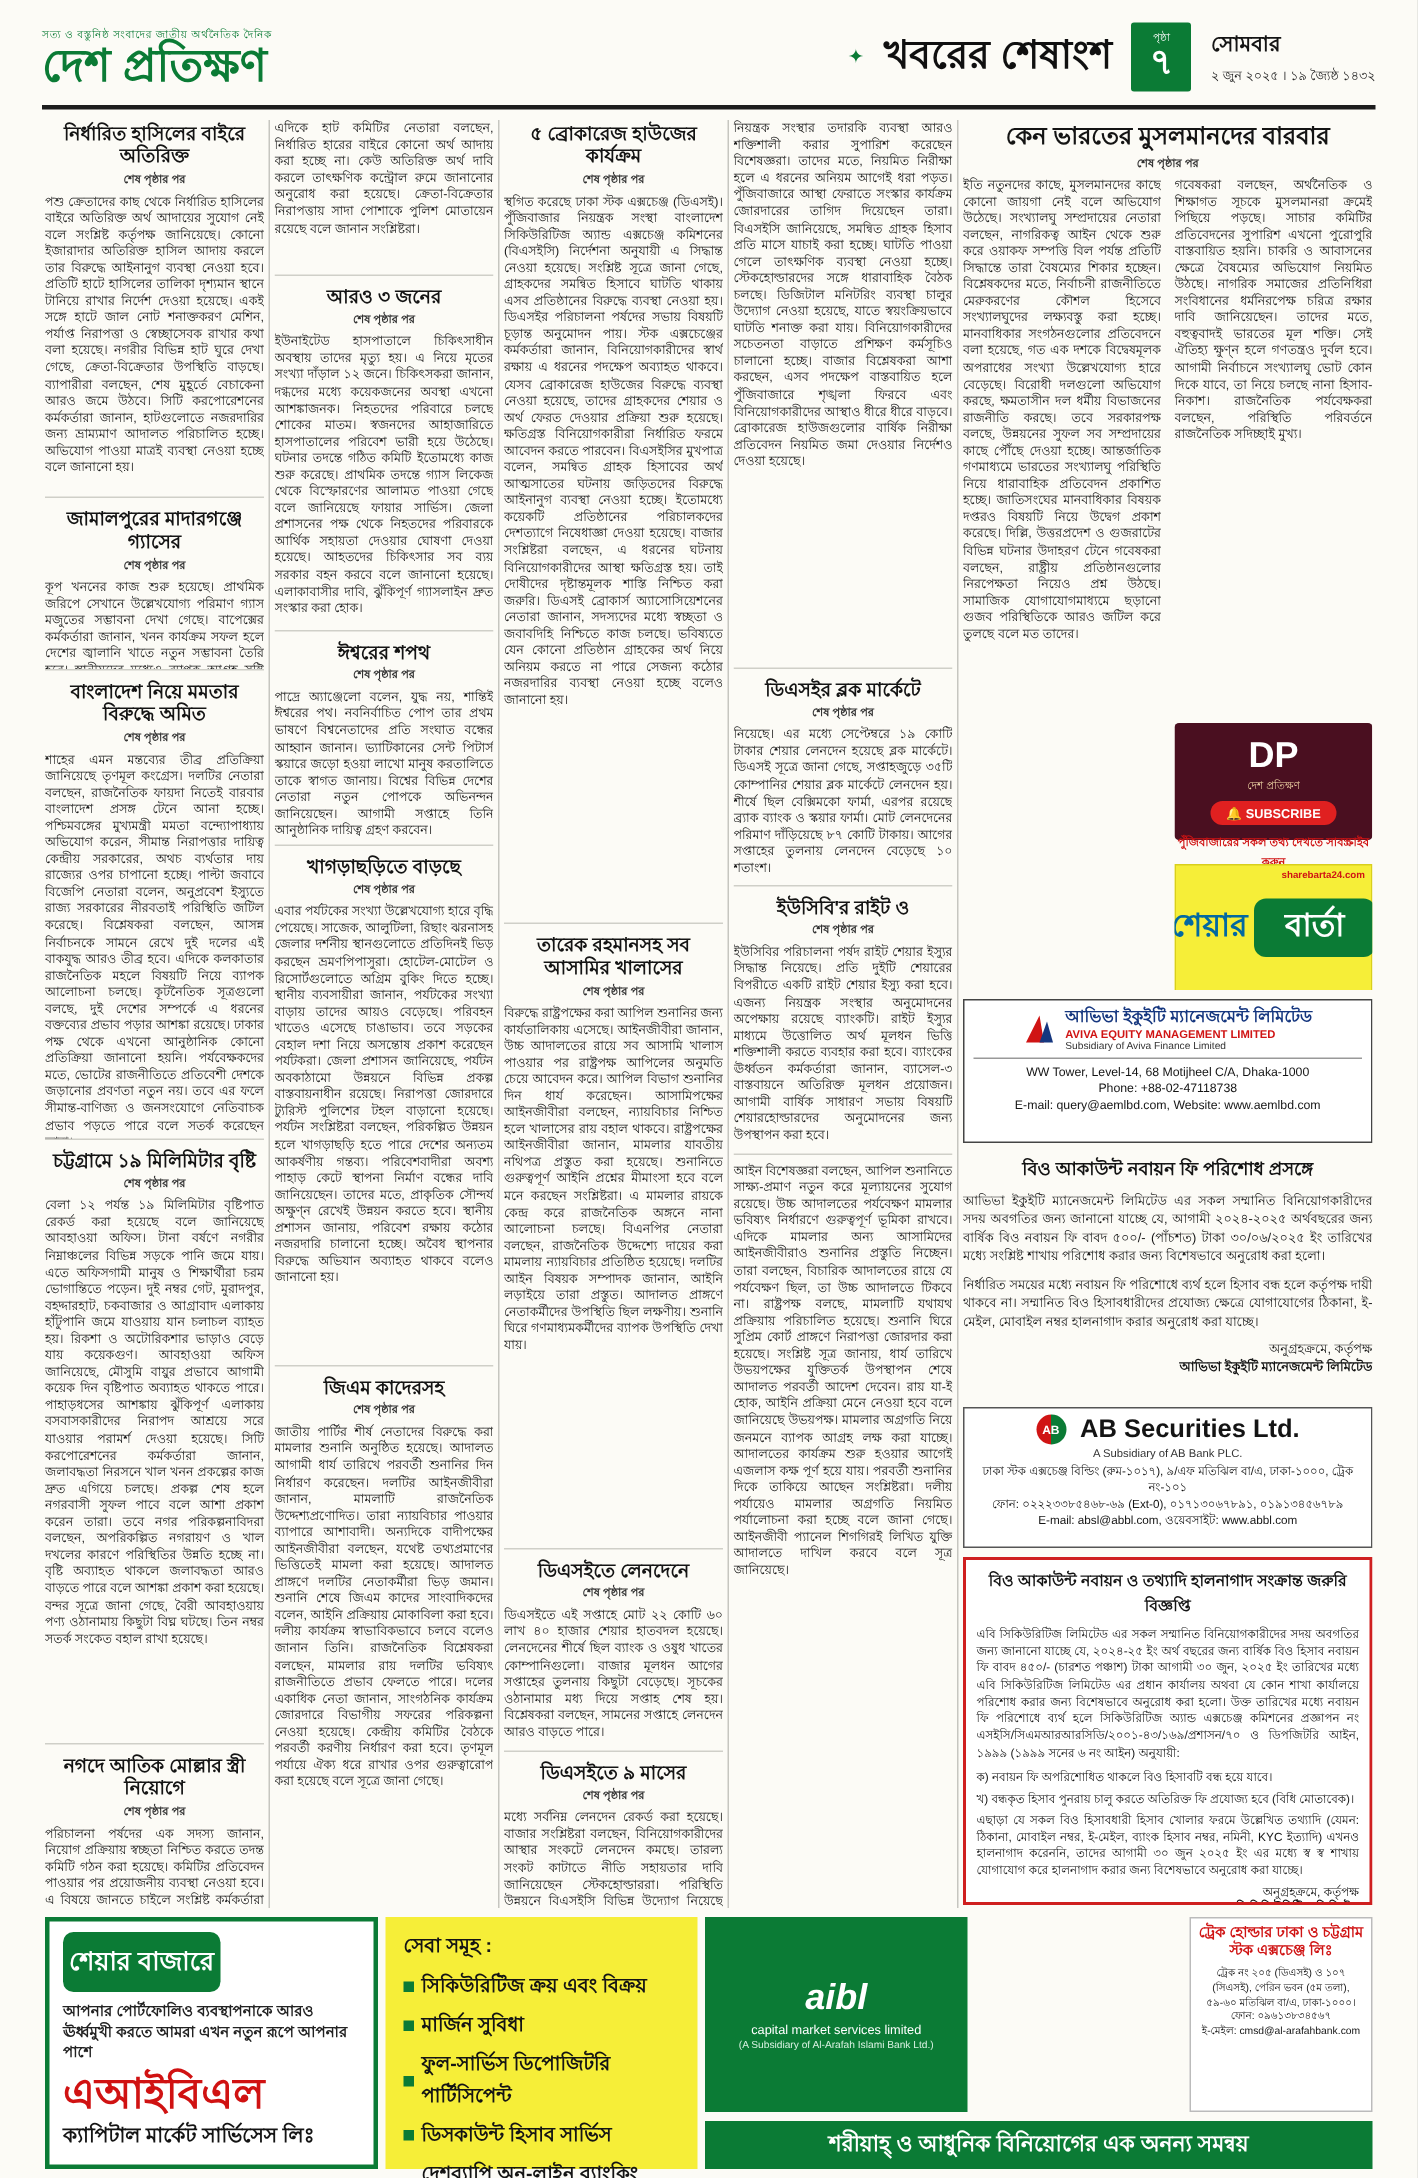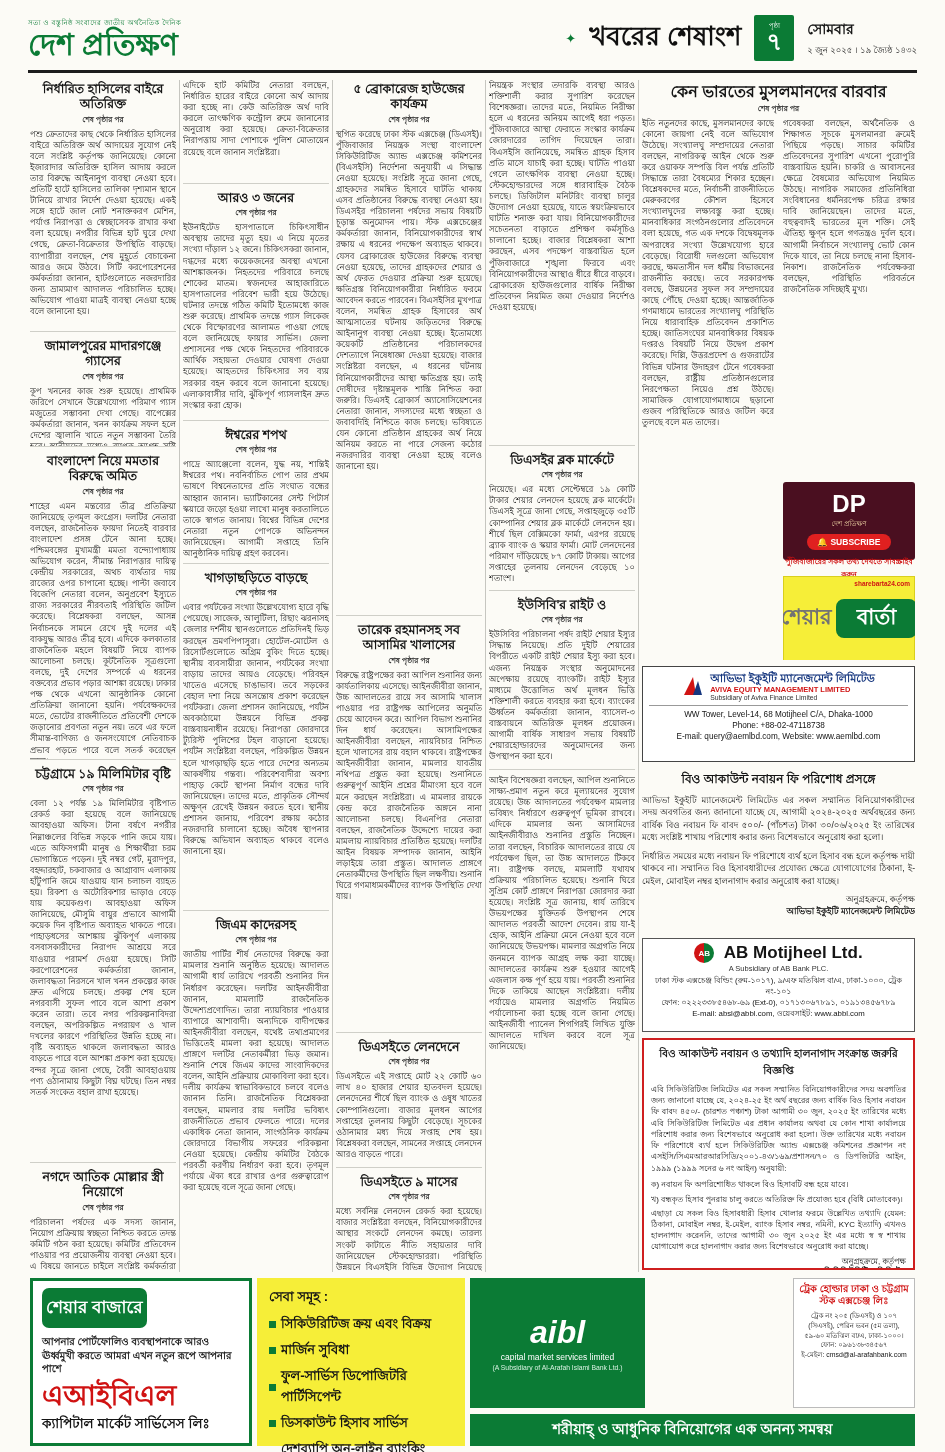--- a/index.html
+++ b/index.html
@@ -41,21 +41,21 @@
   .dp-logo{color:#fff;font-size:24px;font-weight:bold;line-height:1;}
   .dp-sub{color:#f3d9a8;font-size:7px;margin:2px 0 4px;}
   .dp-btn{background:#e02020;color:#fff;font-size:8.5px;font-weight:bold;padding:3px 10px;
           border-radius:9px;cursor:pointer;}
   .dp-strip{color:#d01414;font-size:7.6px;font-weight:bold;text-align:center;height:16px;
             display:flex;align-items:center;justify-content:center;}
   
   .sb-ad{background:#f6ee38;height:84px;border:1px solid #d9cf1d;position:relative;
          display:flex;align-items:center;justify-content:center;gap:4px;}
   .sb-site{position:absolute;top:3px;right:4px;font-size:6.5px;color:#d01414;font-weight:bold;}
-  .sb-word1{color:#737373;font-size:21px;font-weight:bold;}
+  .sb-word1{color:#0369a1;font-size:21px;font-weight:bold;}
   .sb-word2{background:#0b7b35;color:#fff;font-size:21px;font-weight:bold;padding:2px 21px;border-radius:8px;}
   
   .aviva{border:1px solid #444;margin-top:6px;height:96px;padding:5px 6px;box-sizing:border-box;
          text-align:center;background:#fff;}
   .av-row{display:flex;align-items:center;justify-content:center;gap:6px;}
   .av-names{text-align:left;}
   .av-bn{color:#16377f;font-size:11px;font-weight:bold;line-height:1.15;}
   .av-en{color:#d01414;font-size:7.5px;font-weight:bold;}
   .av-sub{font-size:6.8px;color:#333;}
   .av-line{border-top:1px solid #999;margin:4px 0 3px;}
@@ -93,21 +93,21 @@
   .ga-brand{color:#d01212;font-size:28px;font-weight:bold;line-height:1;}
   .ga-brand2{font-size:13.5px;font-weight:bold;margin-top:3px;}
   .b-svc{position:absolute;left:227px;top:0;width:208px;height:168px;background:#f6ee38;
          box-sizing:border-box;padding:9px 12px;}
   .svc-h{font-size:13px;font-weight:bold;margin-bottom:6px;}
   .svc-item{font-size:13px;font-weight:bold;margin:5px 0;display:flex;align-items:center;gap:5px;}
   .bullet{width:7px;height:7px;background:#0b7b35;display:inline-block;flex:0 0 auto;}
   .b-aibl{position:absolute;left:440px;top:0;width:175px;height:130px;background:#0b7b35;color:#fff;
           display:flex;flex-direction:column;align-items:center;justify-content:center;text-align:center;
           box-sizing:border-box;padding:4px;}
-  .aibl-logo{font-size:32px;font-weight:bold;font-style:italic;line-height:1;}
+  .aibl-logo{font-size:24px;font-weight:bold;font-style:italic;line-height:1;}
   .aibl-l1{font-size:8.5px;margin-top:4px;}
   .aibl-l2{font-size:6.8px;margin-top:2px;color:#d9f2e2;}
   .b-br{position:absolute;left:620px;top:0;width:138px;height:130px;border:1.5px solid #0b7b35;
         box-sizing:border-box;background:#fff;padding:4px 5px;}
   .br-h{color:#0b7b35;font-size:8.8px;font-weight:bold;text-align:center;margin-bottom:3px;}
   .br-item{font-size:7.4px;border-bottom:1px solid #cfe6d6;padding:2px 1px;}
   .b-trek{position:absolute;left:763px;top:0;width:122px;height:130px;border:1px solid #bbb;
           box-sizing:border-box;background:#fff;padding:4px;text-align:center;}
   .trek-t{color:#d01414;font-size:9.8px;font-weight:bold;line-height:1.25;margin-bottom:4px;}
   .trek-a{font-size:6.9px;line-height:1.4;}
@@ -286,21 +286,21 @@
       <p>নির্ধারিত সময়ের মধ্যে নবায়ন ফি পরিশোধে ব্যর্থ হলে হিসাব বন্ধ হলে কর্তৃপক্ষ দায়ী থাকবে না। সম্মানিত বিও হিসাবধারীদের প্রযোজ্য ক্ষেত্রে যোগাযোগের ঠিকানা, ই-মেইল, মোবাইল নম্বর হালনাগাদ করার অনুরোধ করা যাচ্ছে।</p>
       <div class="bo-sign">
         <div>অনুগ্রহক্রমে, কর্তৃপক্ষ</div>
         <div class="s2">আভিভা ইকুইটি ম্যানেজমেন্ট লিমিটেড</div>
       </div>
     </div>
 
     <div class="absec">
       <div>
         <span class="ab-logo">AB</span>
-        <span class="ab-name">AB Motijheel Ltd.</span>
+        <span class="ab-name">AB Securities Ltd.</span>
       </div>
       <div class="ab-sub">A Subsidiary of AB Bank PLC.</div>
       <div class="ab-addr">ঢাকা স্টক এক্সচেঞ্জ বিল্ডিং (রুম-১০১৭), ৯/এফ মতিঝিল বা/এ, ঢাকা-১০০০, ট্রেক নং-১০১</div>
       <div class="ab-addr">ফোন: ০২২২৩৩৮৫৪৬৮-৬৯ (Ext-0), ০১৭১৩০৬৭৮৯১, ০১৯১৩৪৫৬৭৮৯</div>
       <div class="ab-addr">E-mail: absl@abbl.com, ওয়েবসাইট: www.abbl.com</div>
     </div>
 
     <div class="abn">
       <div class="abn-h">বিও আকাউন্ট নবায়ন ও তথ্যাদি হালনাগাদ সংক্রান্ত জরুরি বিজ্ঞপ্তি</div>
       <p>এবি সিকিউরিটিজ লিমিটেড এর সকল সম্মানিত বিনিয়োগকারীদের সদয় অবগতির জন্য জানানো যাচ্ছে যে, ২০২৪-২৫ ইং অর্থ বছরের জন্য বার্ষিক বিও হিসাব নবায়ন ফি বাবদ ৪৫০/- (চারশত পঞ্চাশ) টাকা আগামী ৩০ জুন, ২০২৫ ইং তারিখের মধ্যে এবি সিকিউরিটিজ লিমিটেড এর প্রধান কার্যালয় অথবা যে কোন শাখা কার্যালয়ে পরিশোধ করার জন্য বিশেষভাবে অনুরোধ করা হলো। উক্ত তারিখের মধ্যে নবায়ন ফি পরিশোধে ব্যর্থ হলে সিকিউরিটিজ অ্যান্ড এক্সচেঞ্জ কমিশনের প্রজ্ঞাপন নং এসইসি/সিএমআরআরসিডি/২০০১-৪৩/১৬৯/প্রশাসন/৭০ ও ডিপজিটরি আইন, ১৯৯৯ (১৯৯৯ সনের ৬ নং আইন) অনুযায়ী:</p>

